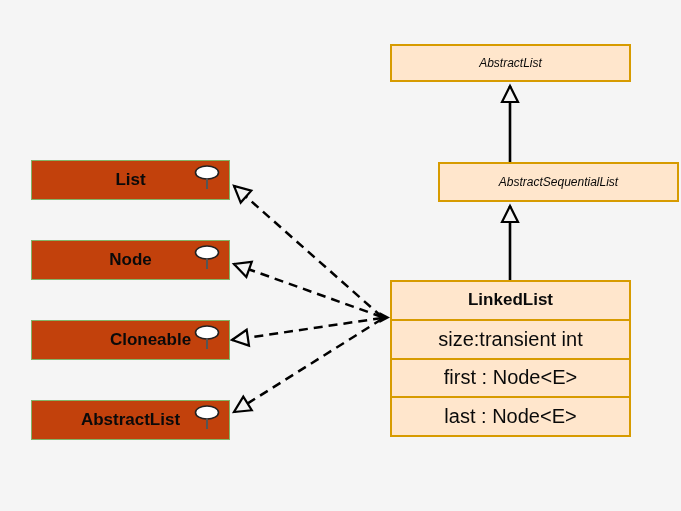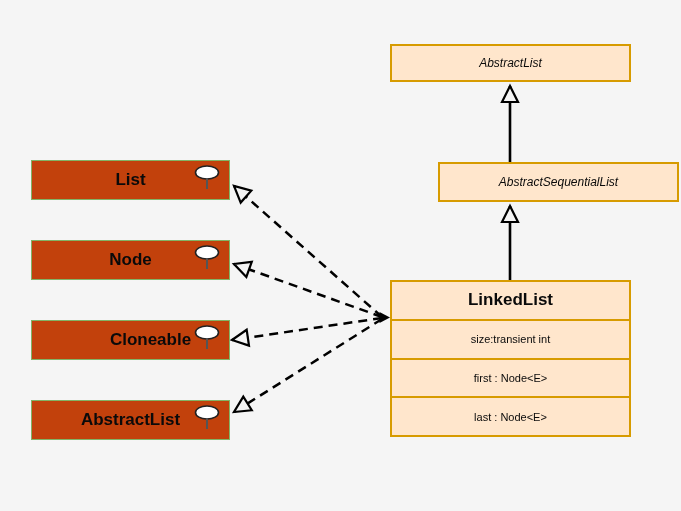--- a/index.html
+++ b/index.html
@@ -12,21 +12,21 @@
 
   
   .cls {
     position:absolute; box-sizing:border-box;
     background:#ffe6cc; border:2px solid #d79b00;
   }
   .cls.simple { display:flex; align-items:center; justify-content:center; font-size:12px;font-style:italic; }
   .ll { display:flex; flex-direction:column; }
   .ll-row {
     flex:1; display:flex; align-items:center; justify-content:center;
-    font-size:11px; border-top:2px solid #d79b00;
+    font-size:20px; border-top:2px solid #d79b00;
   }
   .ll-row.title { border-top:none; font-weight:bold; font-size:17px; }
 
   
   .iface {
     position:absolute; box-sizing:border-box;
     left:31px; width:199px; height:40px;
     background:#c2410c; border:1.6px solid #82b366;
     display:flex; align-items:center; justify-content:center;
     font-size:17px; font-weight:bold;

